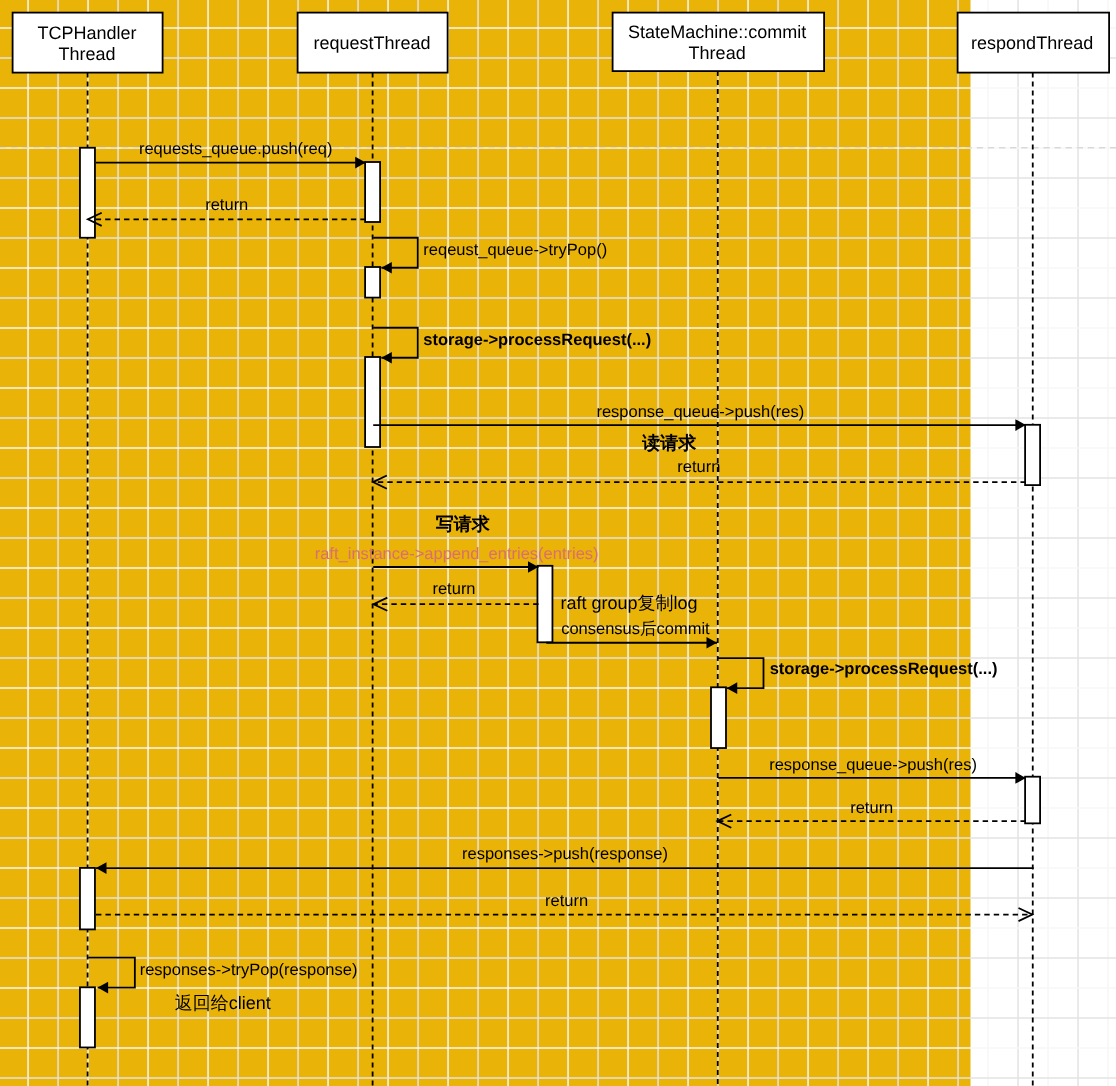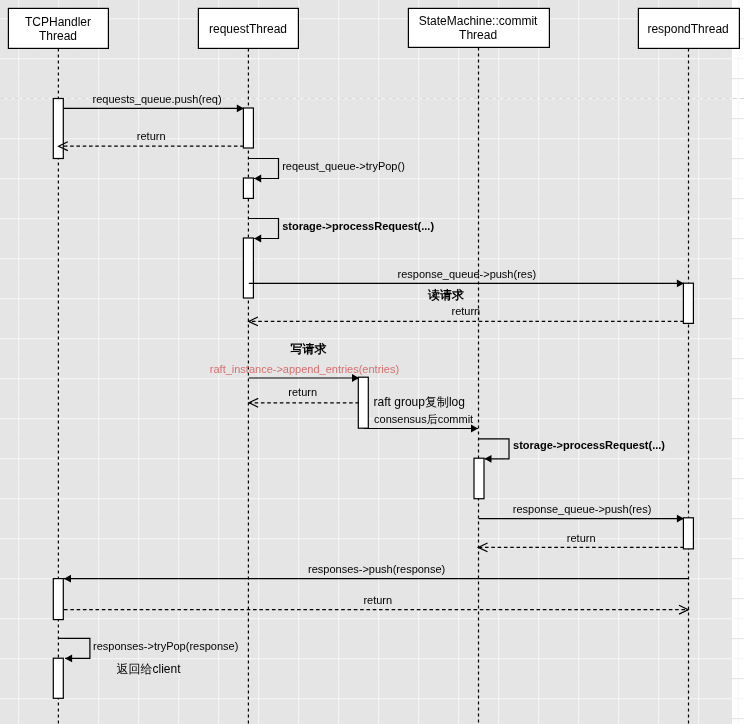--- a/index.html
+++ b/index.html
@@ -1,21 +1,21 @@
 <!DOCTYPE html>
 <html><head>
 <meta charset="utf-8">
 <title>Sequence Diagram</title>
 <style>
   html,body{margin:0;padding:0;background:#ffffff;}
   body{width:744px;height:724px;overflow:hidden;
        font-family:"Liberation Sans", sans-serif;
        -webkit-font-smoothing:antialiased;}
   text{-webkit-font-smoothing:antialiased;}
-  #canvas{position:relative;width:732px;height:724px;background:#e5e5e5;}
+  #canvas{position:relative;width:647px;height:724px;background:#eab308;}
   svg{display:block;}
 </style>
 </head>
 <body>
 
 <div id="canvas">
   <svg id="diagram" width="744" height="724" viewBox="0 0 744 724">
       <g>
         <line x1="-1.30" y1="0" x2="-1.30" y2="724" stroke="#e3e3e3" stroke-width="1"></line>
         <line x1="18.70" y1="0" x2="18.70" y2="724" stroke="#f7f7f7" stroke-width="1"></line>

